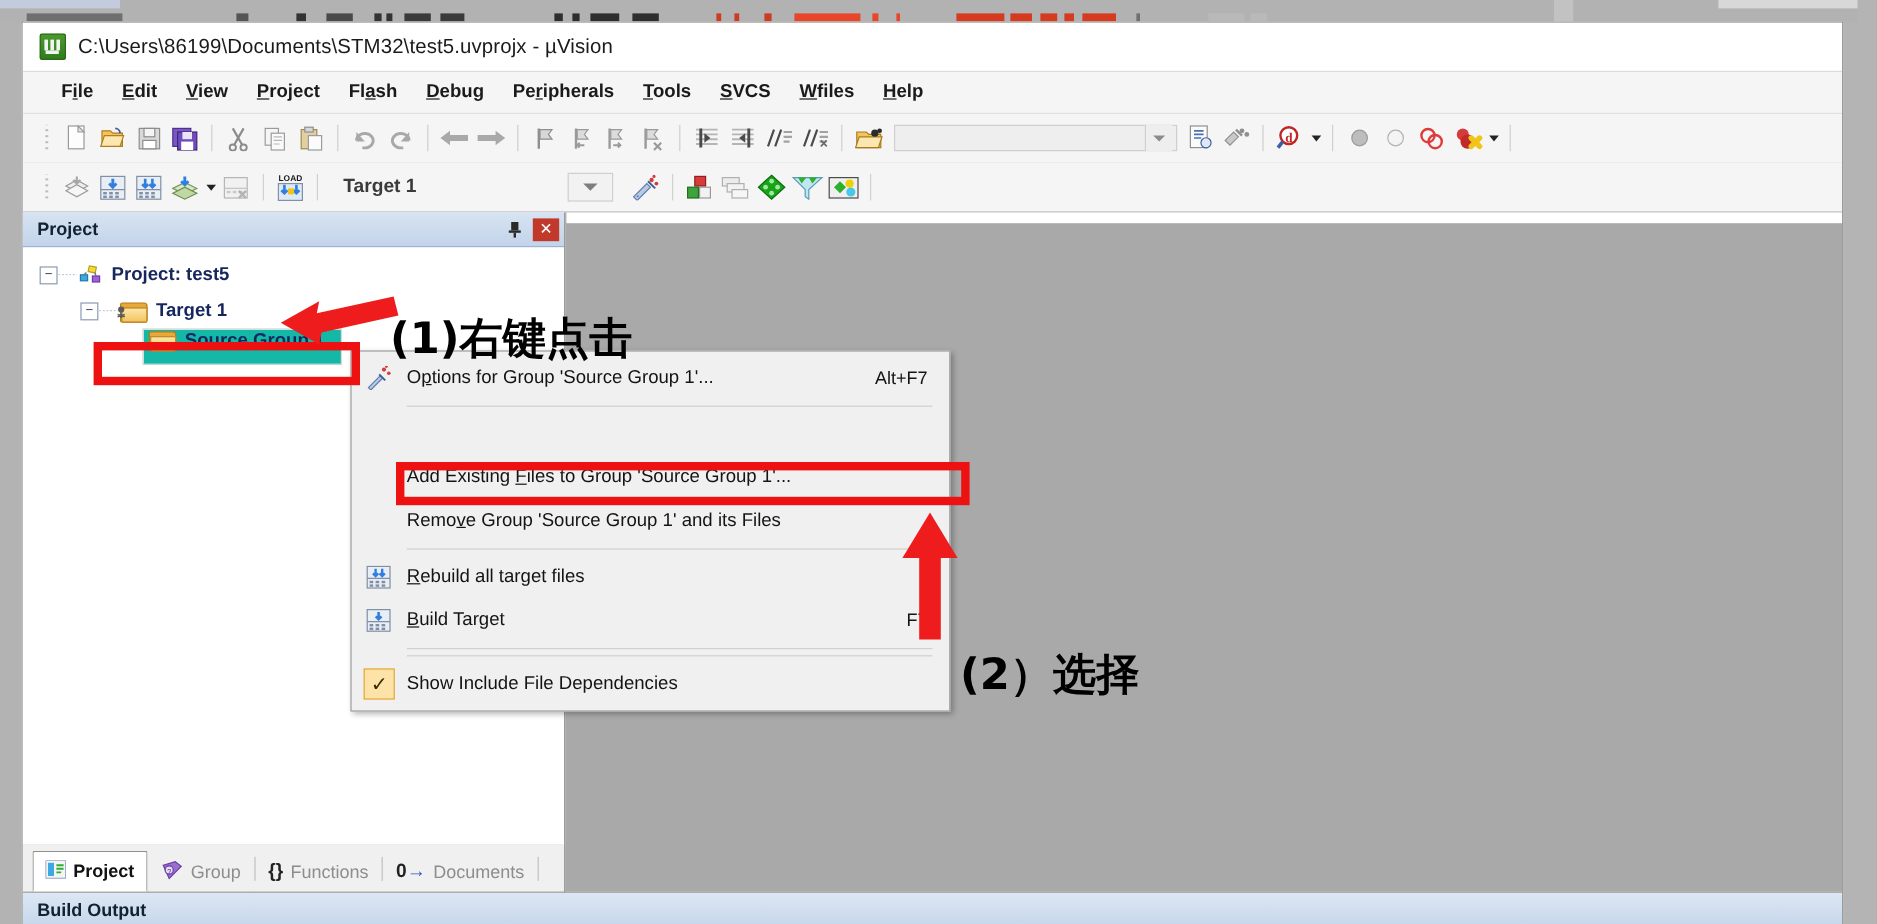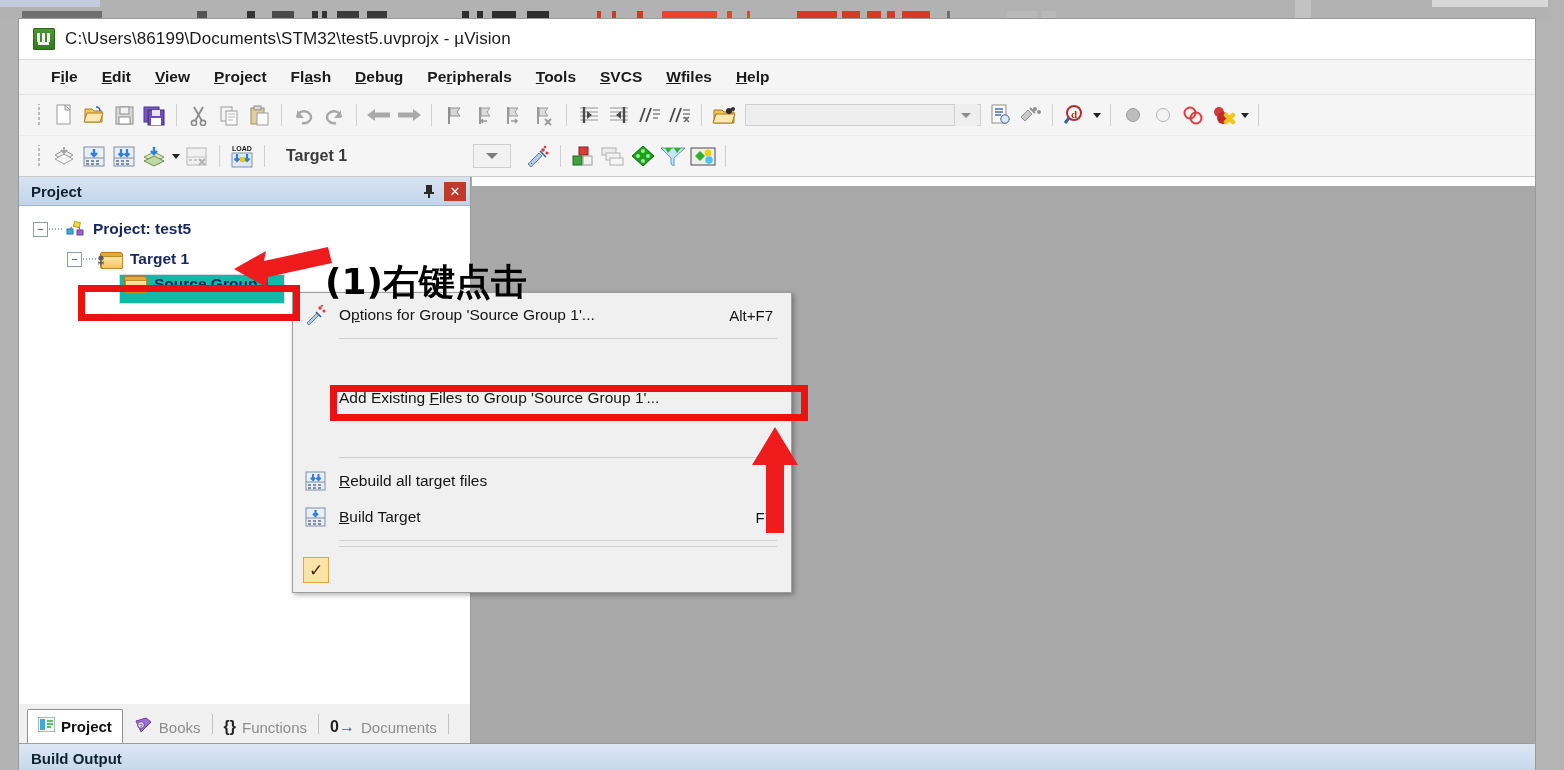--- a/index.html
+++ b/index.html
@@ -670,21 +670,21 @@
           <span>Project</span>
         </div>
         <div class="ptab">
           <span>
             <svg width="19" height="17">
                 <path d="M2 4 L12 1 L17 5 L7 15 Z" fill="#9b6fd0" stroke="#6b3ca3"></path>
                 <circle cx="7" cy="8" r="3.4" fill="#e7dcf6" stroke="#6b3ca3"></circle>
                 <text x="7" y="11" font-size="6" fill="#4a2a7a" text-anchor="middle">?</text>
               </svg>
           </span>
-          <span>Books</span>
+          <span>Group</span>
         </div>
         <div class="ptab-div"></div>
         <div class="ptab">
           <span style="font-weight:bold;color:#222;font-size:16px;">{}</span>
           <span>Functions</span>
         </div>
         <div class="ptab-div"></div>
         <div class="ptab">
           <span style="font-weight:bold;color:#222;font-size:16px;">0<span style="color:#2a58c0;">→</span></span>
           <span>Documents</span>
@@ -716,20 +716,21 @@
       <div class="msep"></div>
       <div class="mi">
         <div class="gut"></div>
       </div>
       <div class="mi">
         <div class="gut"></div>
         <div class="mlabel">Add Existing <u>F</u>iles to Group 'Source Group 1'...</div>
       </div>
       <div class="mi">
         <div class="gut"></div>
+        <div class="mlabel">Remo<u>v</u>e Group 'Source Group 1' and its Files</div>
       </div>
       <div class="msep"></div>
       <div class="mi">
         <div class="gut">
           <svg width="24" height="21">
             <rect x="2" y="1" width="19" height="18" fill="#e9edf4" stroke="#7f8fa6"></rect>
             <path d="M2 11 h19" stroke="#7f8fa6"></path>
             <g fill="#7f8fa6">
               <rect x="4" y="13" width="3" height="2"></rect>
               <rect x="9" y="13" width="3" height="2"></rect>
@@ -762,20 +763,21 @@
         </div>
         <div class="mlabel"><u>B</u>uild Target</div>
         <div class="shortcut">F7</div>
       </div>
       <div class="msep"></div>
       <div class="msep"></div>
       <div class="mi">
         <div class="gut">
           <div class="chk">✓</div>
         </div>
+        <div class="mlabel">Show Include File Dependencies</div>
       </div>
     </div>
 
   <div class="anno redbox" style="left:78px;top:285px;width:222px;height:36px;"></div>
 
   <div class="anno redbox" style="left:330px;top:385px;width:478px;height:36px;"></div>
 
   <div class="anno" style="left:232px;top:243px;width:120px;height:46px;">
     <svg width="120" height="46" viewBox="0 0 120 46">
       <path d="M2 26 L34 8 L32 18 L96 4 L100 20 L36 34 L34 44 Z" fill="#ee1c1c"></path>
@@ -783,14 +785,15 @@
   </div>
 
   <div class="anno" style="left:748px;top:425px;width:54px;height:110px;">
     <svg width="54" height="110" viewBox="0 0 54 110">
       <path d="M27 2 L50 40 L36 40 L36 108 L18 108 L18 40 L4 40 Z" fill="#ee1c1c"></path>
     </svg>
   </div>
 
   <div class="anno redtxt cn" style="left:325px;top:258px;font-size:36px;">(1)右键点击</div>
 
+  <div class="anno redtxt cn" style="left:800px;top:538px;font-size:36px;">(2）选择</div>
 
 </div>
 
 </body></html>

